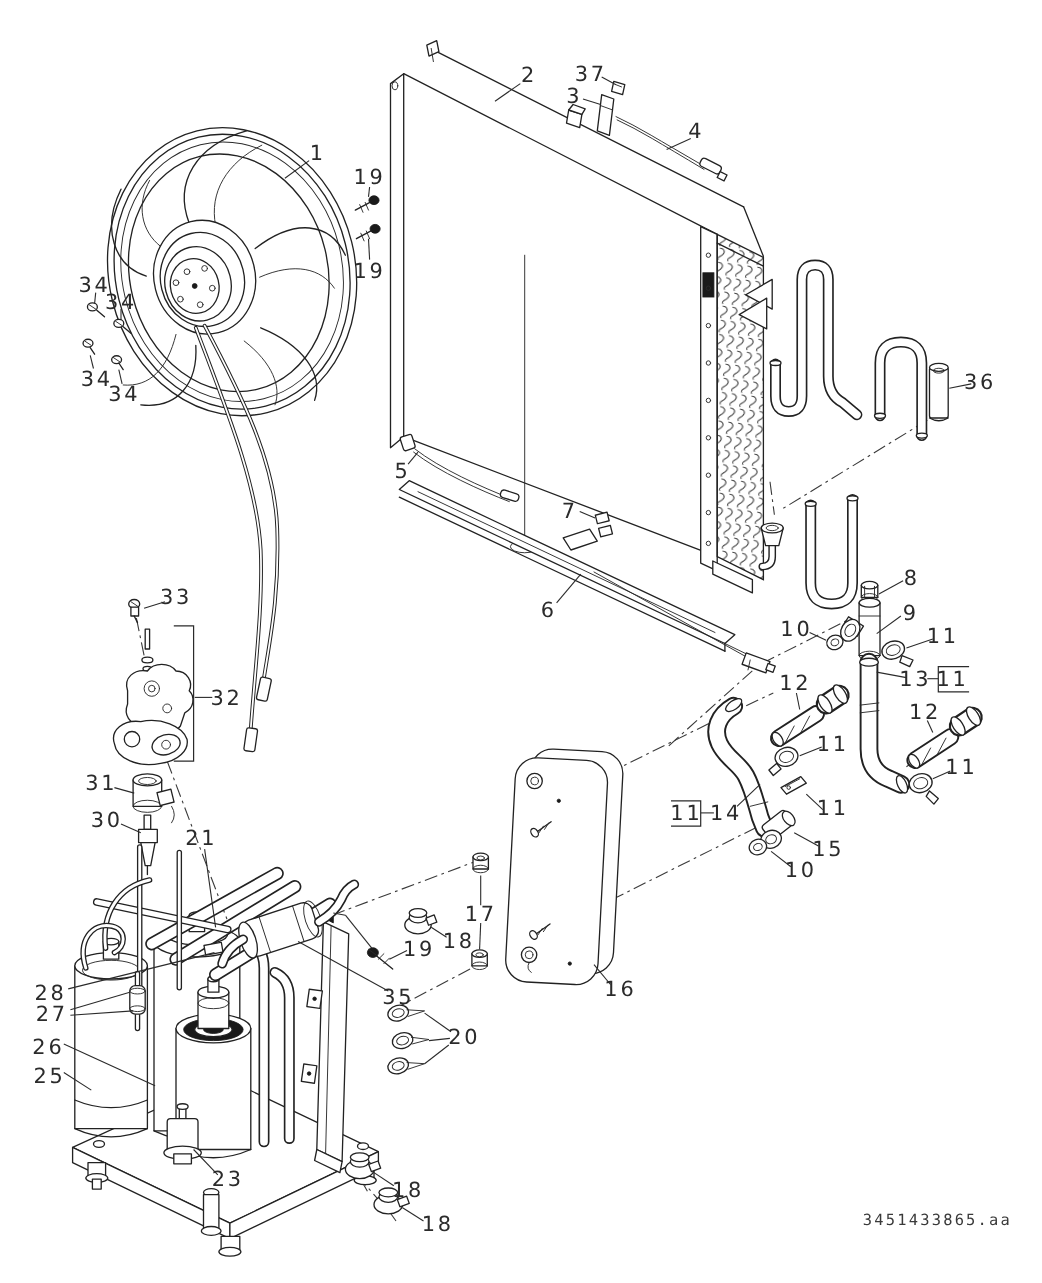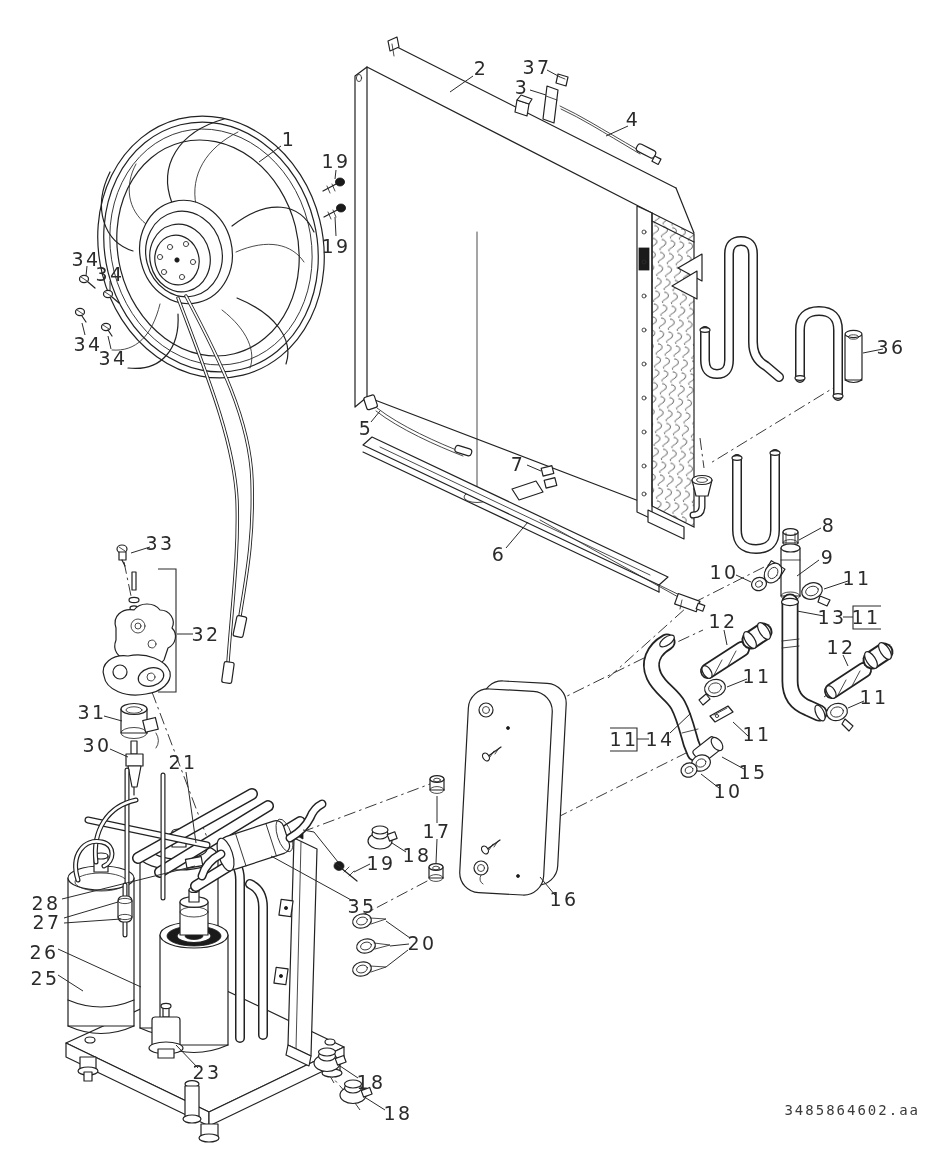--- a/index.html
+++ b/index.html
@@ -675,14 +675,14 @@
         <text x="46" y="909.5" text-anchor="middle" class="callout">28</text>
         <text x="47" y="928.5" text-anchor="middle" class="callout">27</text>
         <text x="44" y="958.5" text-anchor="middle" class="callout">26</text>
         <text x="45" y="984.5" text-anchor="middle" class="callout">25</text>
         <text x="207" y="1078.5" text-anchor="middle" class="callout">23</text>
         <text x="371" y="1088.5" text-anchor="middle" class="callout">18</text>
         <text x="398" y="1119.5" text-anchor="middle" class="callout">18</text>
       </g>
 </svg>
 
-<div class="docnum">3485864602.aa</div>
+<div class="docnum">3451433865.aa</div>
 </div>
 
 </body></html>

